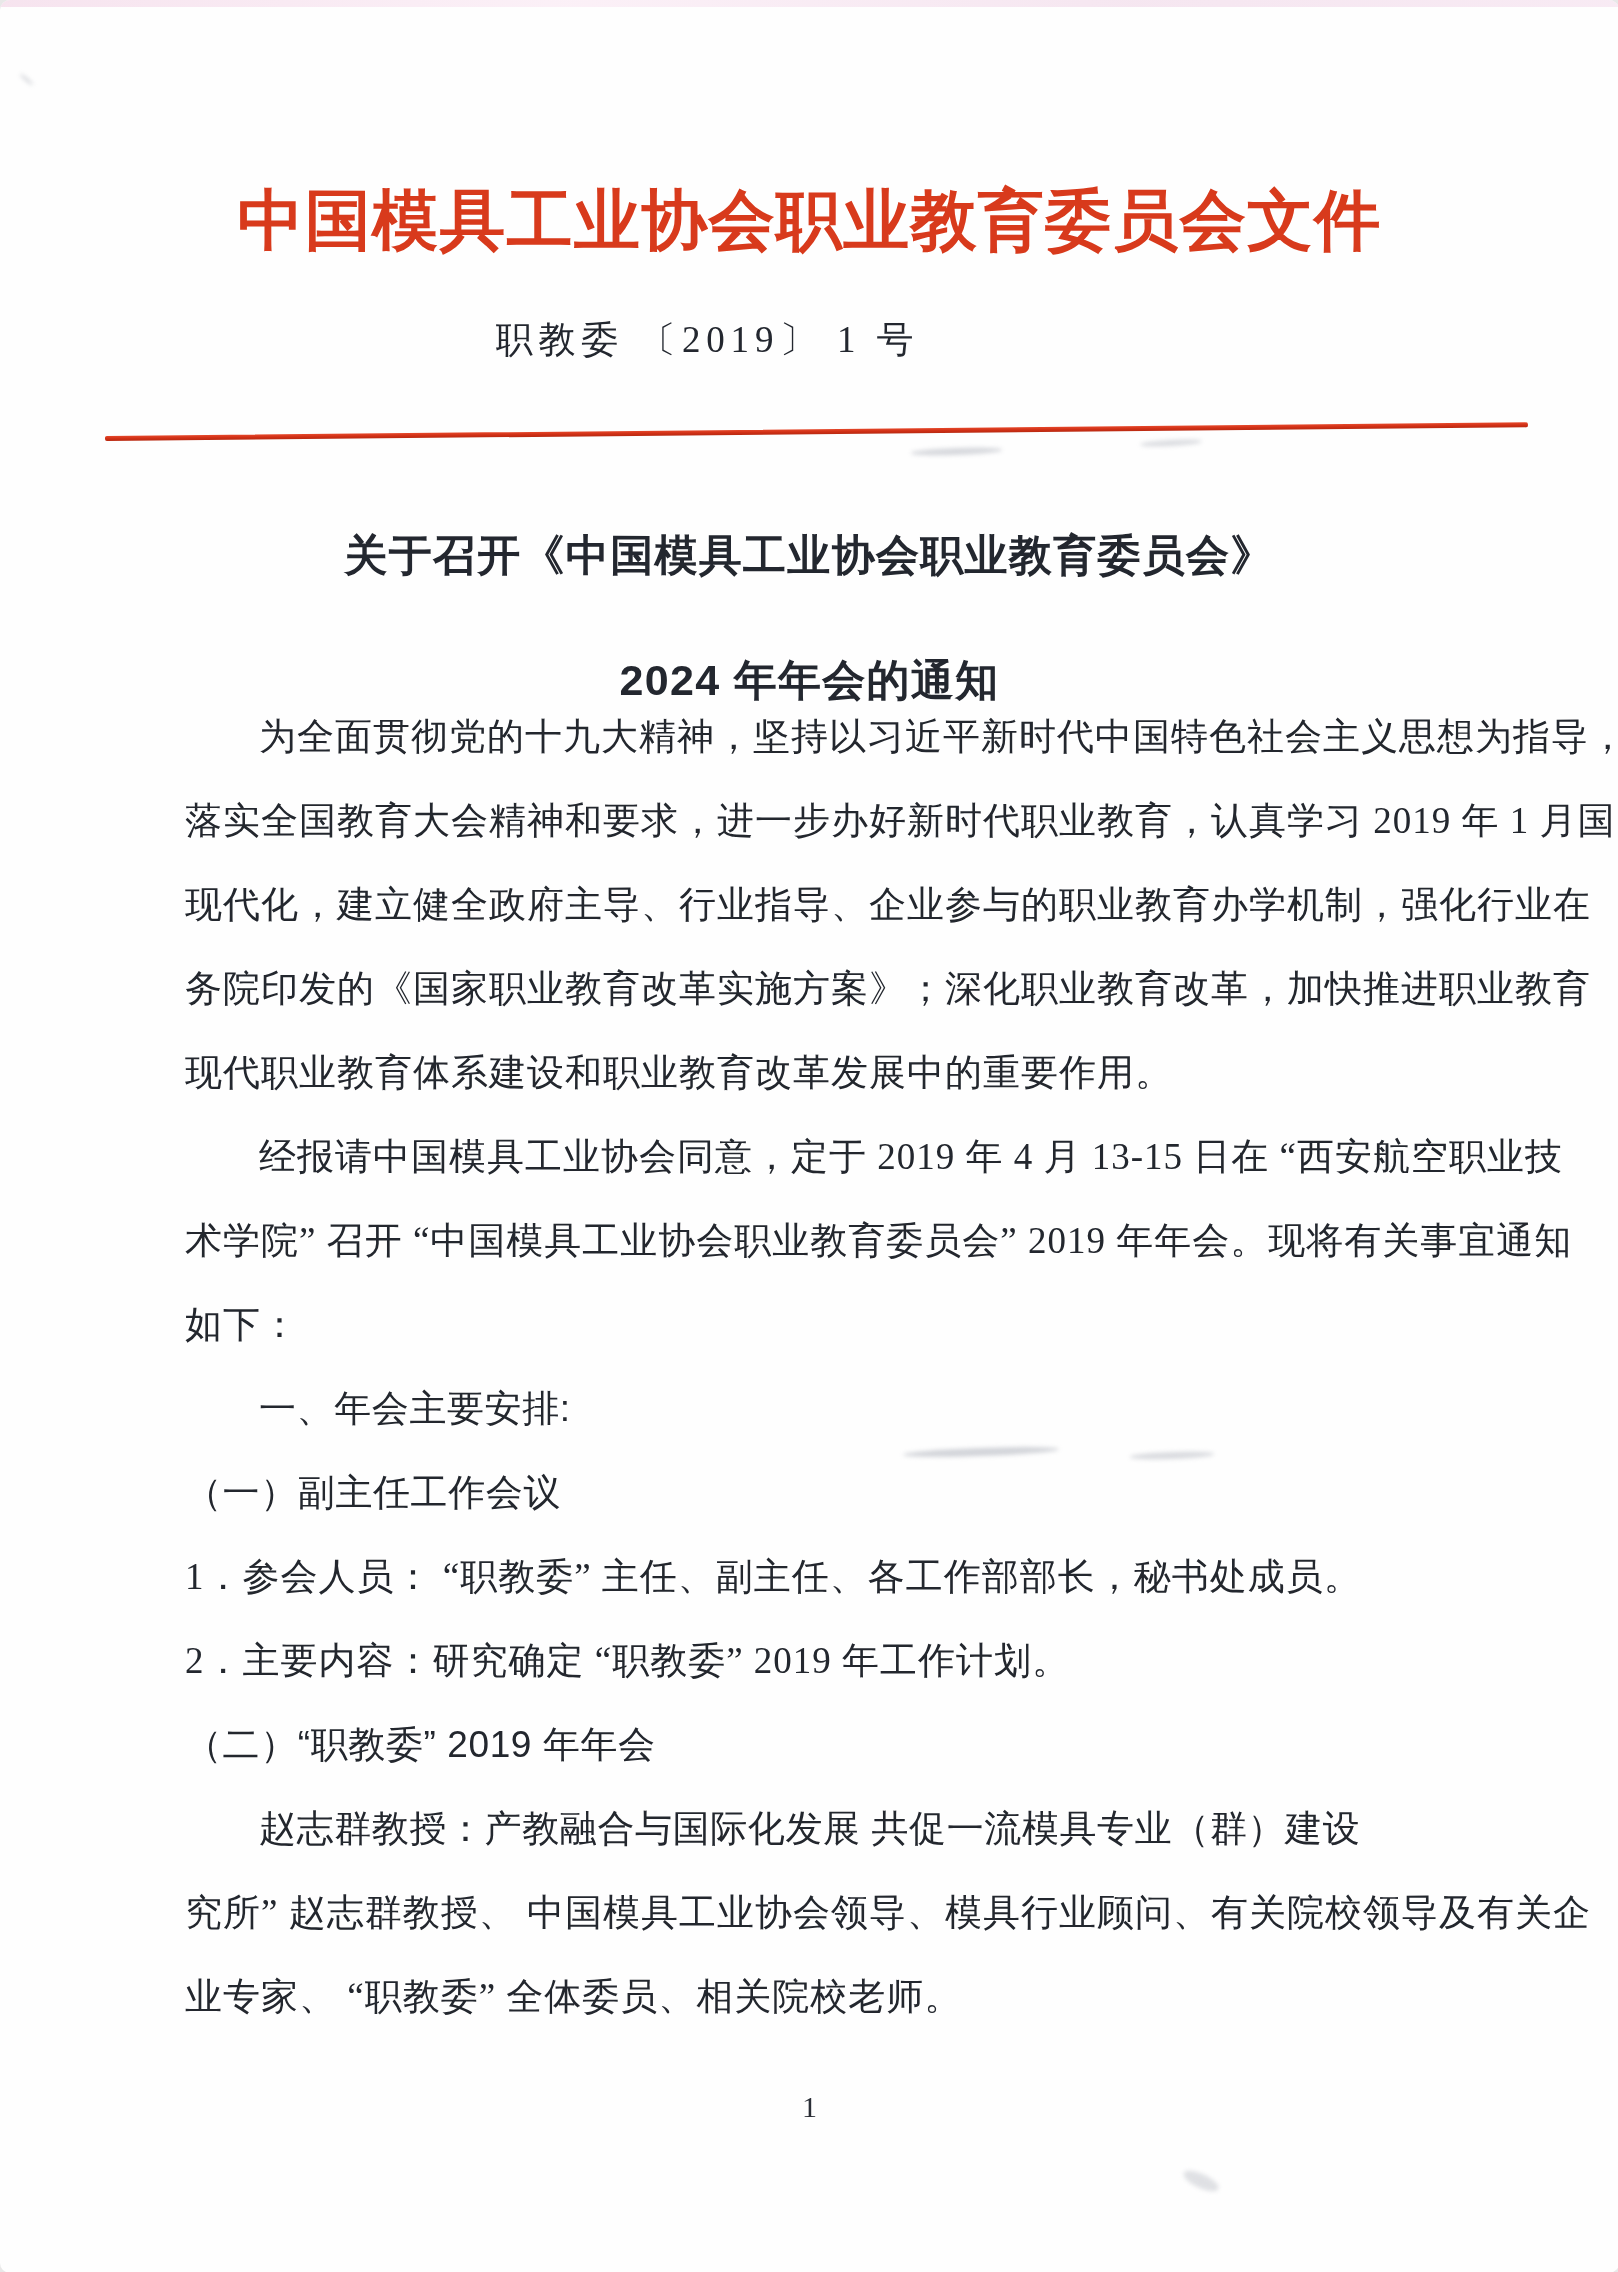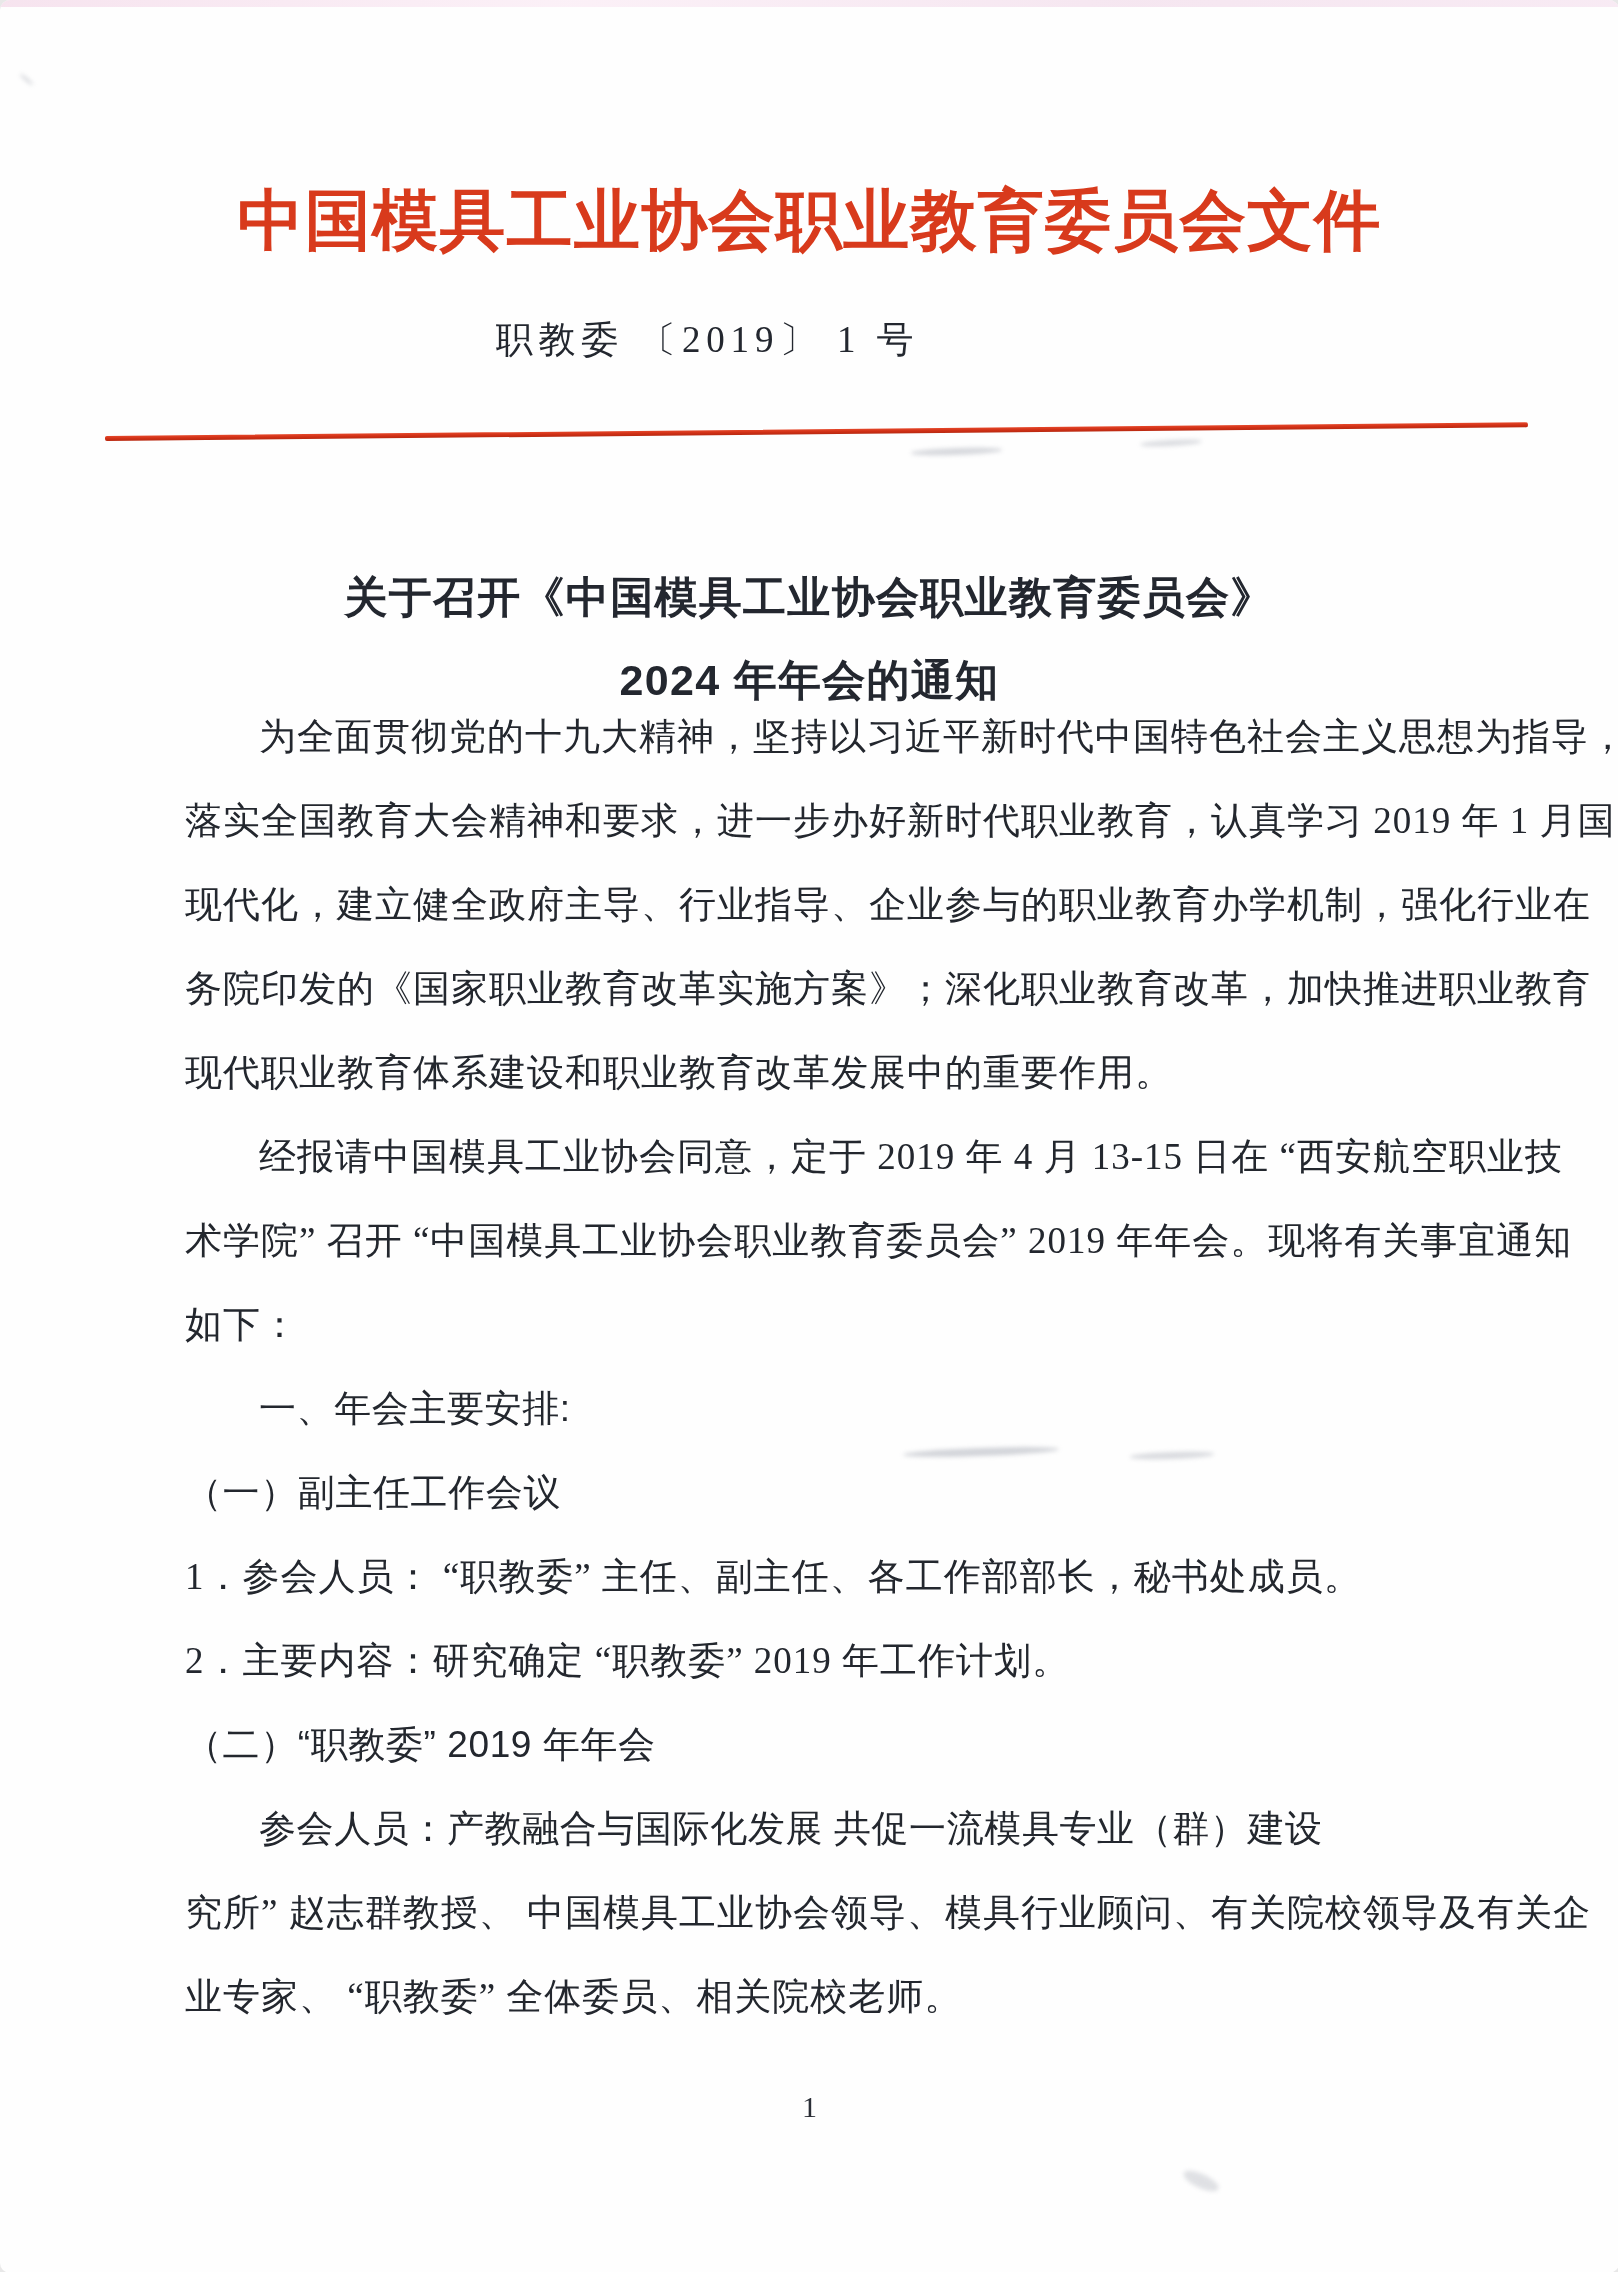--- a/index.html
+++ b/index.html
@@ -67,21 +67,21 @@
     left: 0;
     width: 100%;
     text-align: center;
     font-family: "Liberation Sans", sans-serif;
     font-weight: 600;
     font-size: 43px;
     letter-spacing: 1.3px;
     color: #23272f;
     white-space: nowrap;
   }
-  .doc-title.line1 { top: 569px; }
+  .doc-title.line1 { top: 527px; }
   .doc-title.line2 { top: 652px; }
 
   .body-text {
     position: absolute;
     top: 695px;
     left: 185px;
     width: 1265px;
   }
   .line {
     height: 84px;
@@ -146,21 +146,21 @@
     <div class="line">务院印发的《国家职业教育改革实施方案》；深化职业教育改革，加快推进职业教育</div>
     <div class="line">现代职业教育体系建设和职业教育改革发展中的重要作用。</div>
     <div class="line indent">经报请中国模具工业协会同意，定于 2019 年 4 月 13-15 日在 “西安航空职业技</div>
     <div class="line">术学院” 召开 “中国模具工业协会职业教育委员会” 2019 年年会。现将有关事宜通知</div>
     <div class="line">如下：</div>
     <div class="line indent heading">一、年会主要安排:</div>
     <div class="line heading">（一）副主任工作会议</div>
     <div class="line">1．参会人员： “职教委” 主任、副主任、各工作部部长，秘书处成员。</div>
     <div class="line">2．主要内容：研究确定 “职教委” 2019 年工作计划。</div>
     <div class="line heading">（二）“职教委” 2019 年年会</div>
-    <div class="line indent heading">参会人员：产教融合与国际化发展 共促一流模具专业（群）建设</div>
+    <div class="line indent heading">赵志群教授：产教融合与国际化发展 共促一流模具专业（群）建设</div>
     <div class="line">究所” 赵志群教授、 中国模具工业协会领导、模具行业顾问、有关院校领导及有关企</div>
     <div class="line">业专家、 “职教委” 全体委员、相关院校老师。</div>
   </div>
 
   <div class="smudge s3"></div>
   <div class="smudge s4"></div>
   <div class="smudge s5"></div>
 
   <div class="page-number">1</div>
 

